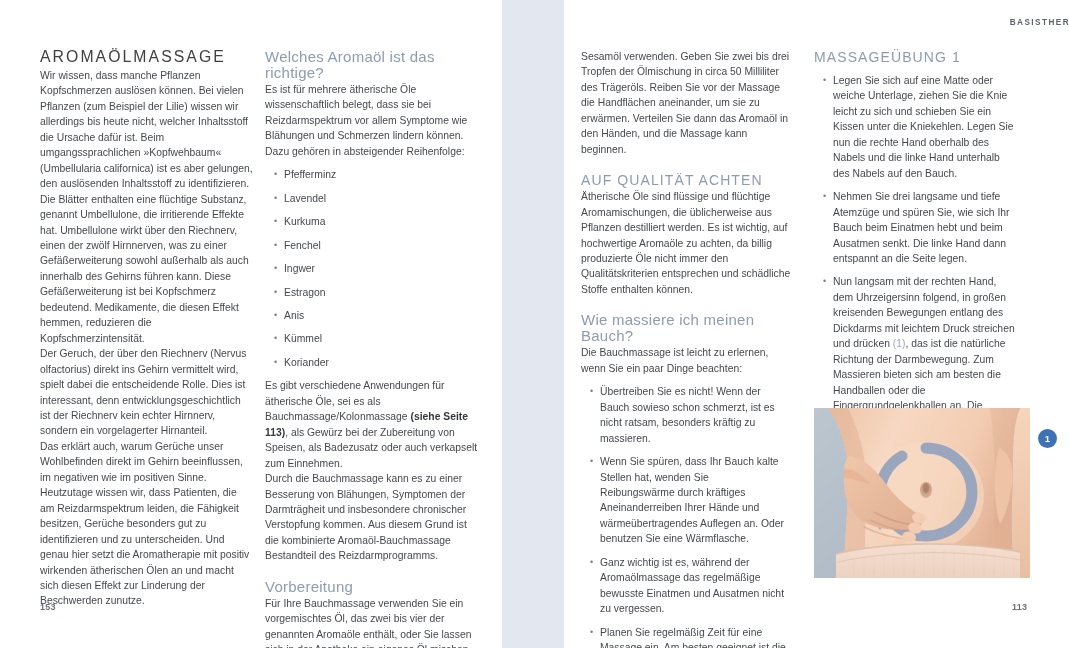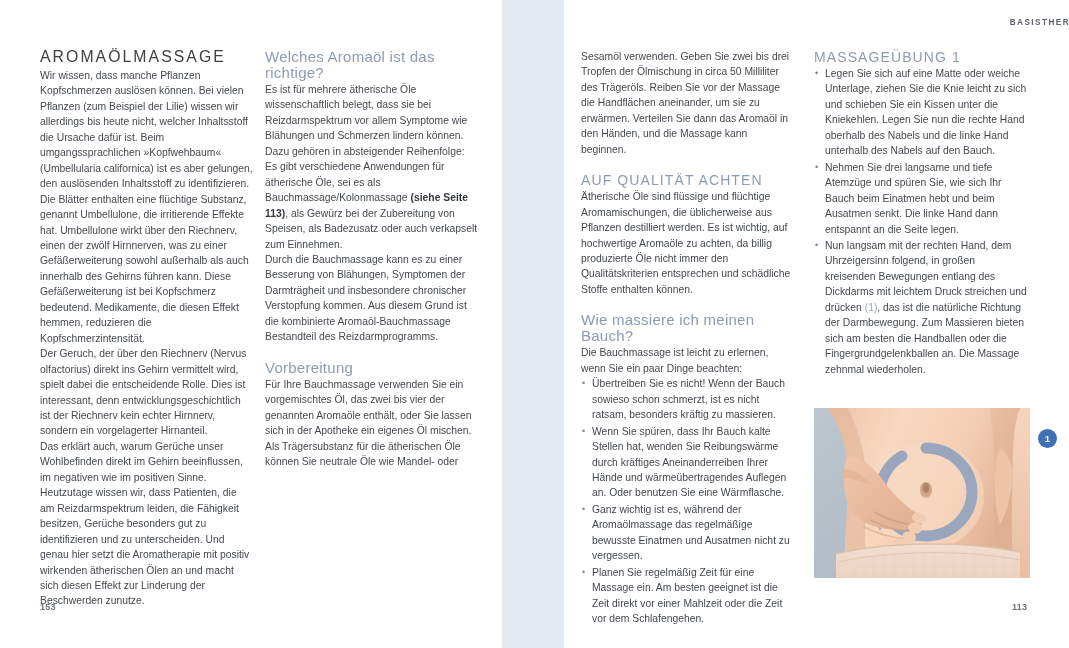--- a/index.html
+++ b/index.html
@@ -105,21 +105,21 @@
   p.body + p.body { margin-top: 0; }
 
   ul.dots {
     margin: 0;
     padding: 0;
     list-style: none;
   }
   ul.dots > li {
     position: relative;
     padding-left: 11px;
-    margin: 0;
+    margin: 8px;
   }
   ul.dots > li::before {
     content: "•";
     position: absolute;
     left: 1px;
     top: 0;
     color: #7b818a;
     font-size: 9px;
     line-height: 15.45px;
   }
@@ -171,20 +171,31 @@
 
   <div class="col" id="col1">
     <p class="body">Wir wissen, dass manche Pflanzen Kopfschmerzen auslösen können. Bei vielen Pflanzen (zum Beispiel der Lilie) wissen wir allerdings bis heute nicht, welcher Inhaltsstoff die Ursache dafür ist. Beim umgangssprachlichen »Kopfwehbaum« (Umbellularia californica) ist es aber gelungen, den auslösenden Inhaltsstoff zu identifizieren. Die Blätter enthalten eine flüchtige Substanz, genannt Umbellulone, die irritierende Effekte hat. Umbellulone wirkt über den Riechnerv, einen der zwölf Hirnnerven, was zu einer Gefäßerweiterung sowohl außerhalb als auch innerhalb des Gehirns führen kann. Diese Gefäßerweiterung ist bei Kopfschmerz bedeutend. Medikamente, die diesen Effekt hemmen, reduzieren die Kopfschmerzintensität.</p>
     <p class="body">Der Geruch, der über den Riechnerv (Nervus olfactorius) direkt ins Gehirn vermittelt wird, spielt dabei die entscheidende Rolle. Dies ist interessant, denn entwicklungsgeschichtlich ist der Riechnerv kein echter Hirnnerv, sondern ein vorgelagerter Hirnanteil.</p>
     <p class="body">Das erklärt auch, warum Gerüche unser Wohlbefinden direkt im Gehirn beeinflussen, im negativen wie im positiven Sinne. Heutzutage wissen wir, dass Patienten, die am Reizdarmspektrum leiden, die Fähigkeit besitzen, Gerüche besonders gut zu identifizieren und zu unterscheiden. Und genau hier setzt die Aromatherapie mit positiv wirkenden ätherischen Ölen an und macht sich diesen Effekt zur Linderung der Beschwerden zunutze.</p>
   </div>
 
   <div class="col" id="col2">
     <h3 class="sub">Welches Aromaöl ist das richtige?</h3>
     <p class="body">Es ist für mehrere ätherische Öle wissenschaftlich belegt, dass sie bei Reizdarmspektrum vor allem Symptome wie Blähungen und Schmerzen lindern können. Dazu gehören in absteigender Reihenfolge:</p>
+    <ul class="dots">
+      <li>Pfefferminz</li>
+      <li>Lavendel</li>
+      <li>Kurkuma</li>
+      <li>Fenchel</li>
+      <li>Ingwer</li>
+      <li>Estragon</li>
+      <li>Anis</li>
+      <li>Kümmel</li>
+      <li>Koriander</li>
+    </ul>
     <p class="body"><span>Es gibt verschiedene Anwendungen für ätherische Öle, sei es als Bauchmassage/Kolonmassage </span><span class="bold-ref">(siehe Seite 113)</span><span>, als Gewürz bei der Zubereitung von Speisen, als Badezusatz oder auch verkapselt zum Einnehmen.</span></p>
     <p class="body">Durch die Bauchmassage kann es zu einer Besserung von Blähungen, Symptomen der Darmträgheit und insbesondere chronischer Verstopfung kommen. Aus diesem Grund ist die kombinierte Aromaöl-Bauchmassage Bestandteil des Reizdarmprogramms.</p>
     <h3 class="sub gap">Vorbereitung</h3>
     <p class="body">Für Ihre Bauchmassage verwenden Sie ein vorgemischtes Öl, das zwei bis vier der genannten Aromaöle enthält, oder Sie lassen sich in der Apotheke ein eigenes Öl mischen. Als Trägersubstanz für die ätherischen Öle können Sie neutrale Öle wie Mandel- oder</p>
   </div>
 
   <div class="col" id="col3">
     <p class="body">Sesamöl verwenden. Geben Sie zwei bis drei Tropfen der Ölmischung in circa 50 Milliliter des Trägeröls. Reiben Sie vor der Massage die Handflächen aneinander, um sie zu erwärmen. Verteilen Sie dann das Aromaöl in den Händen, und die Massage kann beginnen.</p>
     <h4 class="smallcaps gap">AUF QUALITÄT ACHTEN</h4>
     <p class="body">Ätherische Öle sind flüssige und flüchtige Aromamischungen, die üblicherweise aus Pflanzen destilliert werden. Es ist wichtig, auf hochwertige Aromaöle zu achten, da billig produzierte Öle nicht immer den Qualitätskriterien entsprechen und schädliche Stoffe enthalten können.</p>

